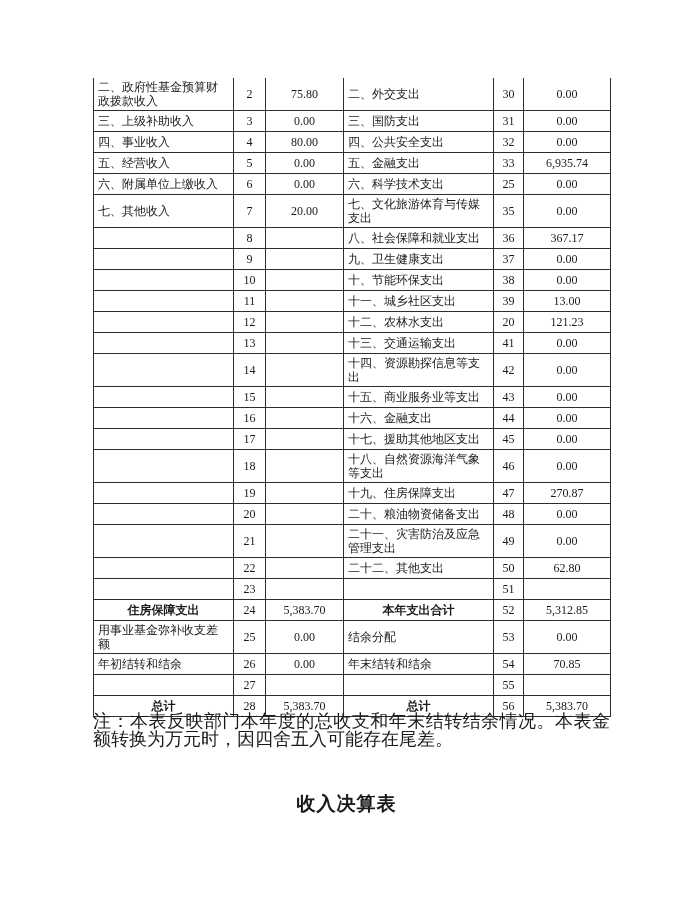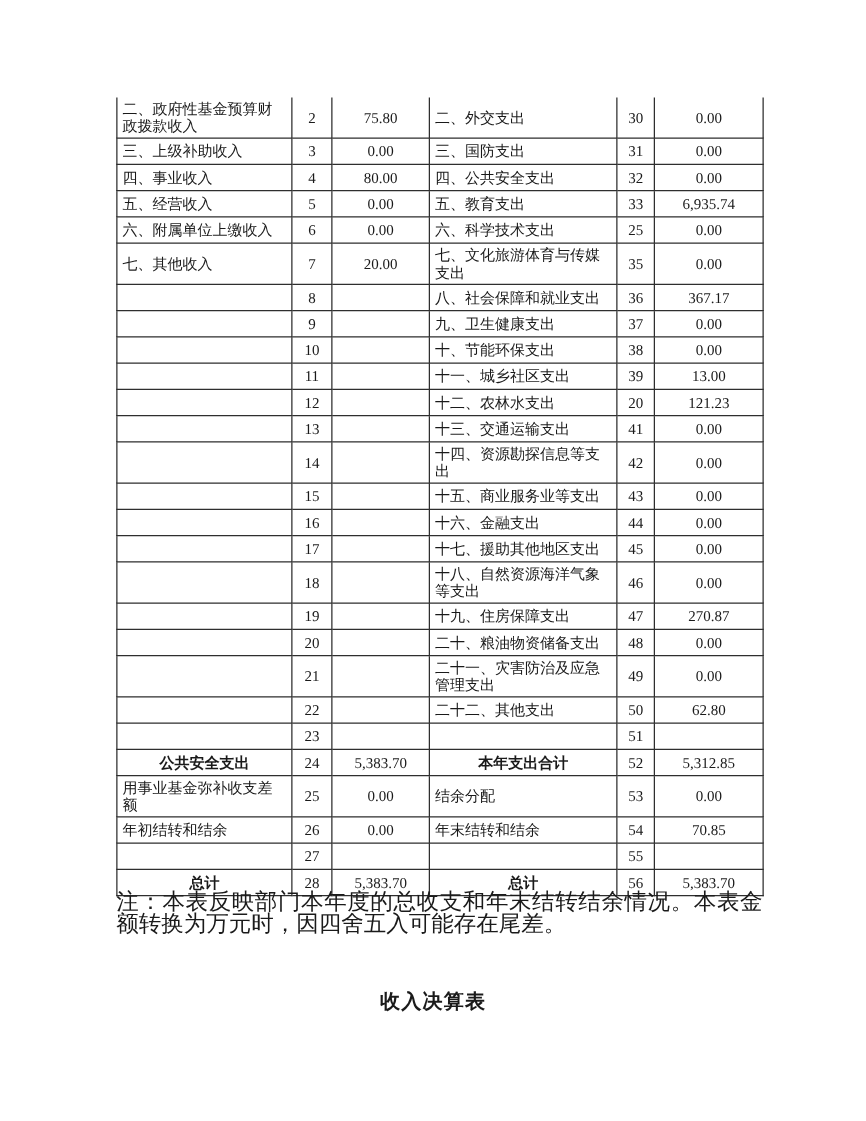--- a/index.html
+++ b/index.html
@@ -56,21 +56,21 @@
     font-size: 18px;
     line-height: 18px;
     text-align: justify;
   }
   .bottom-title {
     position: absolute;
     left: 0;
     top: 791px;
     width: 693px;
     text-align: center;
-    font-size: 16px;
+    font-size: 19px;
     font-weight: bold;
     letter-spacing: 1px;
   }
 </style>
 </head>
 <body>
 
 <div class="sheet">
 
   <table class="accounts">
@@ -104,21 +104,21 @@
           <td class="num">4</td>
           <td class="amt">80.00</td>
           <td class="item">四、公共安全支出</td>
           <td class="num">32</td>
           <td class="amt">0.00</td>
         </tr>
         <tr>
           <td class="item">五、经营收入</td>
           <td class="num">5</td>
           <td class="amt">0.00</td>
-          <td class="item">五、教育支出</td>
+          <td class="item">五、金融支出</td>
           <td class="num">33</td>
           <td class="amt">6,935.74</td>
         </tr>
         <tr>
           <td class="item">六、附属单位上缴收入</td>
           <td class="num">6</td>
           <td class="amt">0.00</td>
           <td class="item">六、科学技术支出</td>
           <td class="num">25</td>
           <td class="amt">0.00</td>
@@ -253,21 +253,21 @@
         </tr>
         <tr>
           <td class="item"></td>
           <td class="num">23</td>
           <td class="amt"></td>
           <td class="item"></td>
           <td class="num">51</td>
           <td class="amt"></td>
         </tr>
         <tr>
-          <td class="item emph">公共安全支出</td>
+          <td class="item emph">住房保障支出</td>
           <td class="num">24</td>
           <td class="amt">5,383.70</td>
           <td class="item emph">本年支出合计</td>
           <td class="num">52</td>
           <td class="amt">5,312.85</td>
         </tr>
         <tr>
           <td class="item">用事业基金弥补收支差额</td>
           <td class="num">25</td>
           <td class="amt">0.00</td>

